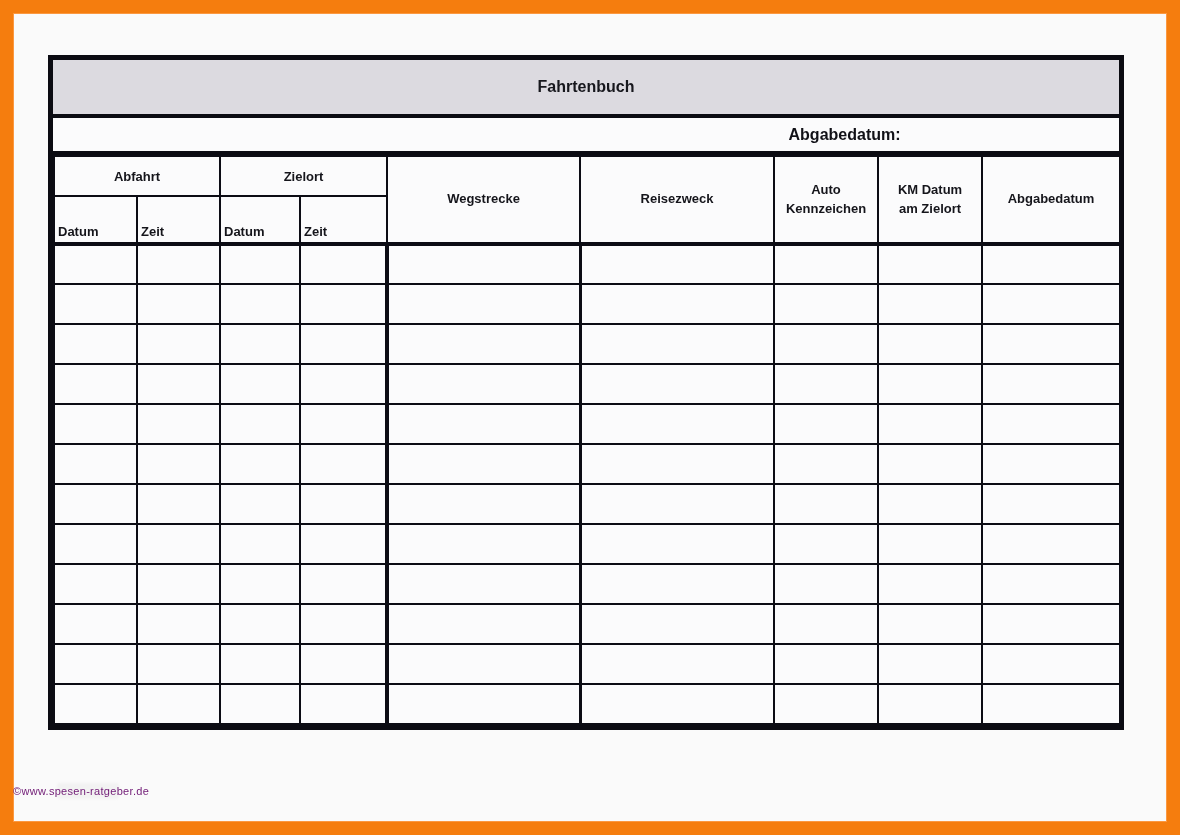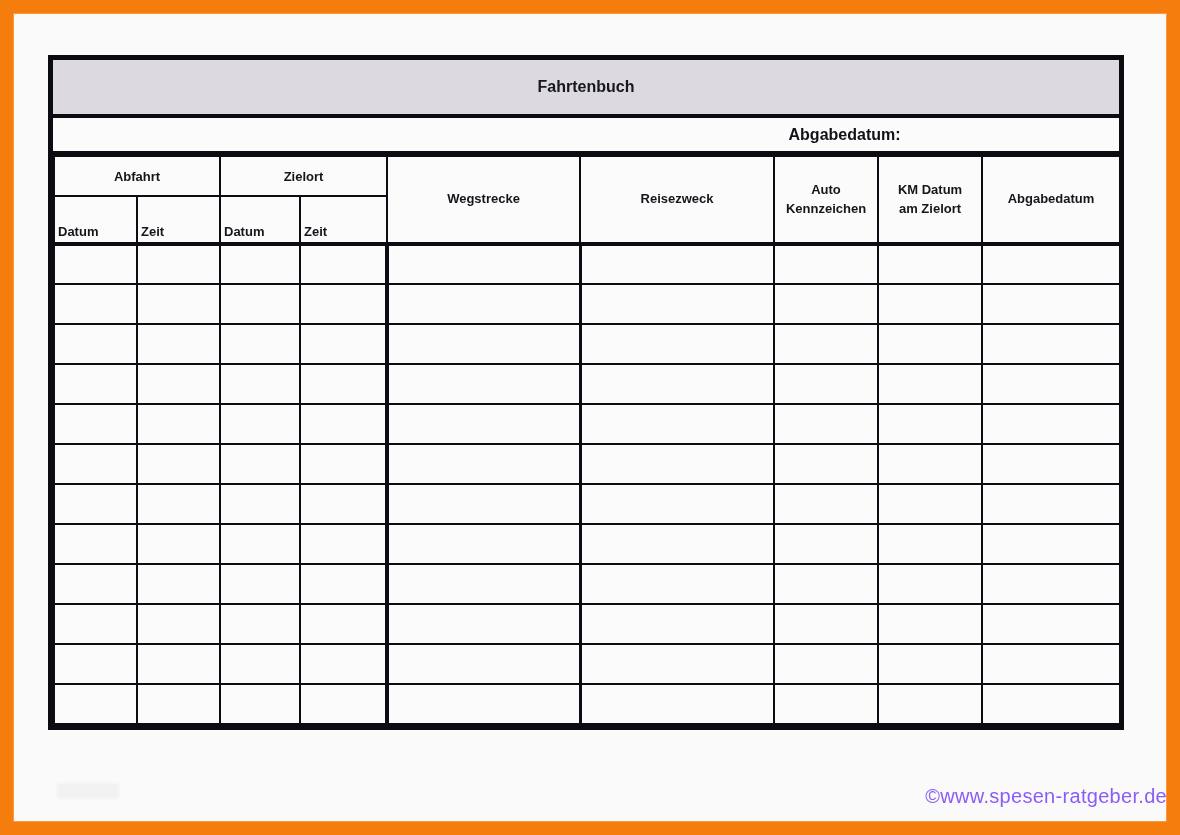--- a/index.html
+++ b/index.html
@@ -105,23 +105,23 @@
   col.c-weg    { width: 193px; }
   col.c-reise  { width: 194px; }
   col.c-auto   { width: 104px; }
   col.c-km     { width: 104px; }
   col.c-unter  { width: 138px; }
   .footer-credit {
     position: absolute;
     left: 0;
     top: 772px;
     width: 100%;
-    text-align: right;
-    font-size: 20px;
-    color: #8b5cf6;
+    text-align: left;
+    font-size: 11px;
+    color: #701a75;
     letter-spacing: 0.3px;
   }
   .faint-watermark {
     position: absolute;
     left: 44px;
     top: 770px;
     width: 62px;
     height: 16px;
     background: rgba(150,150,155,0.08);
     border-radius: 3px;

